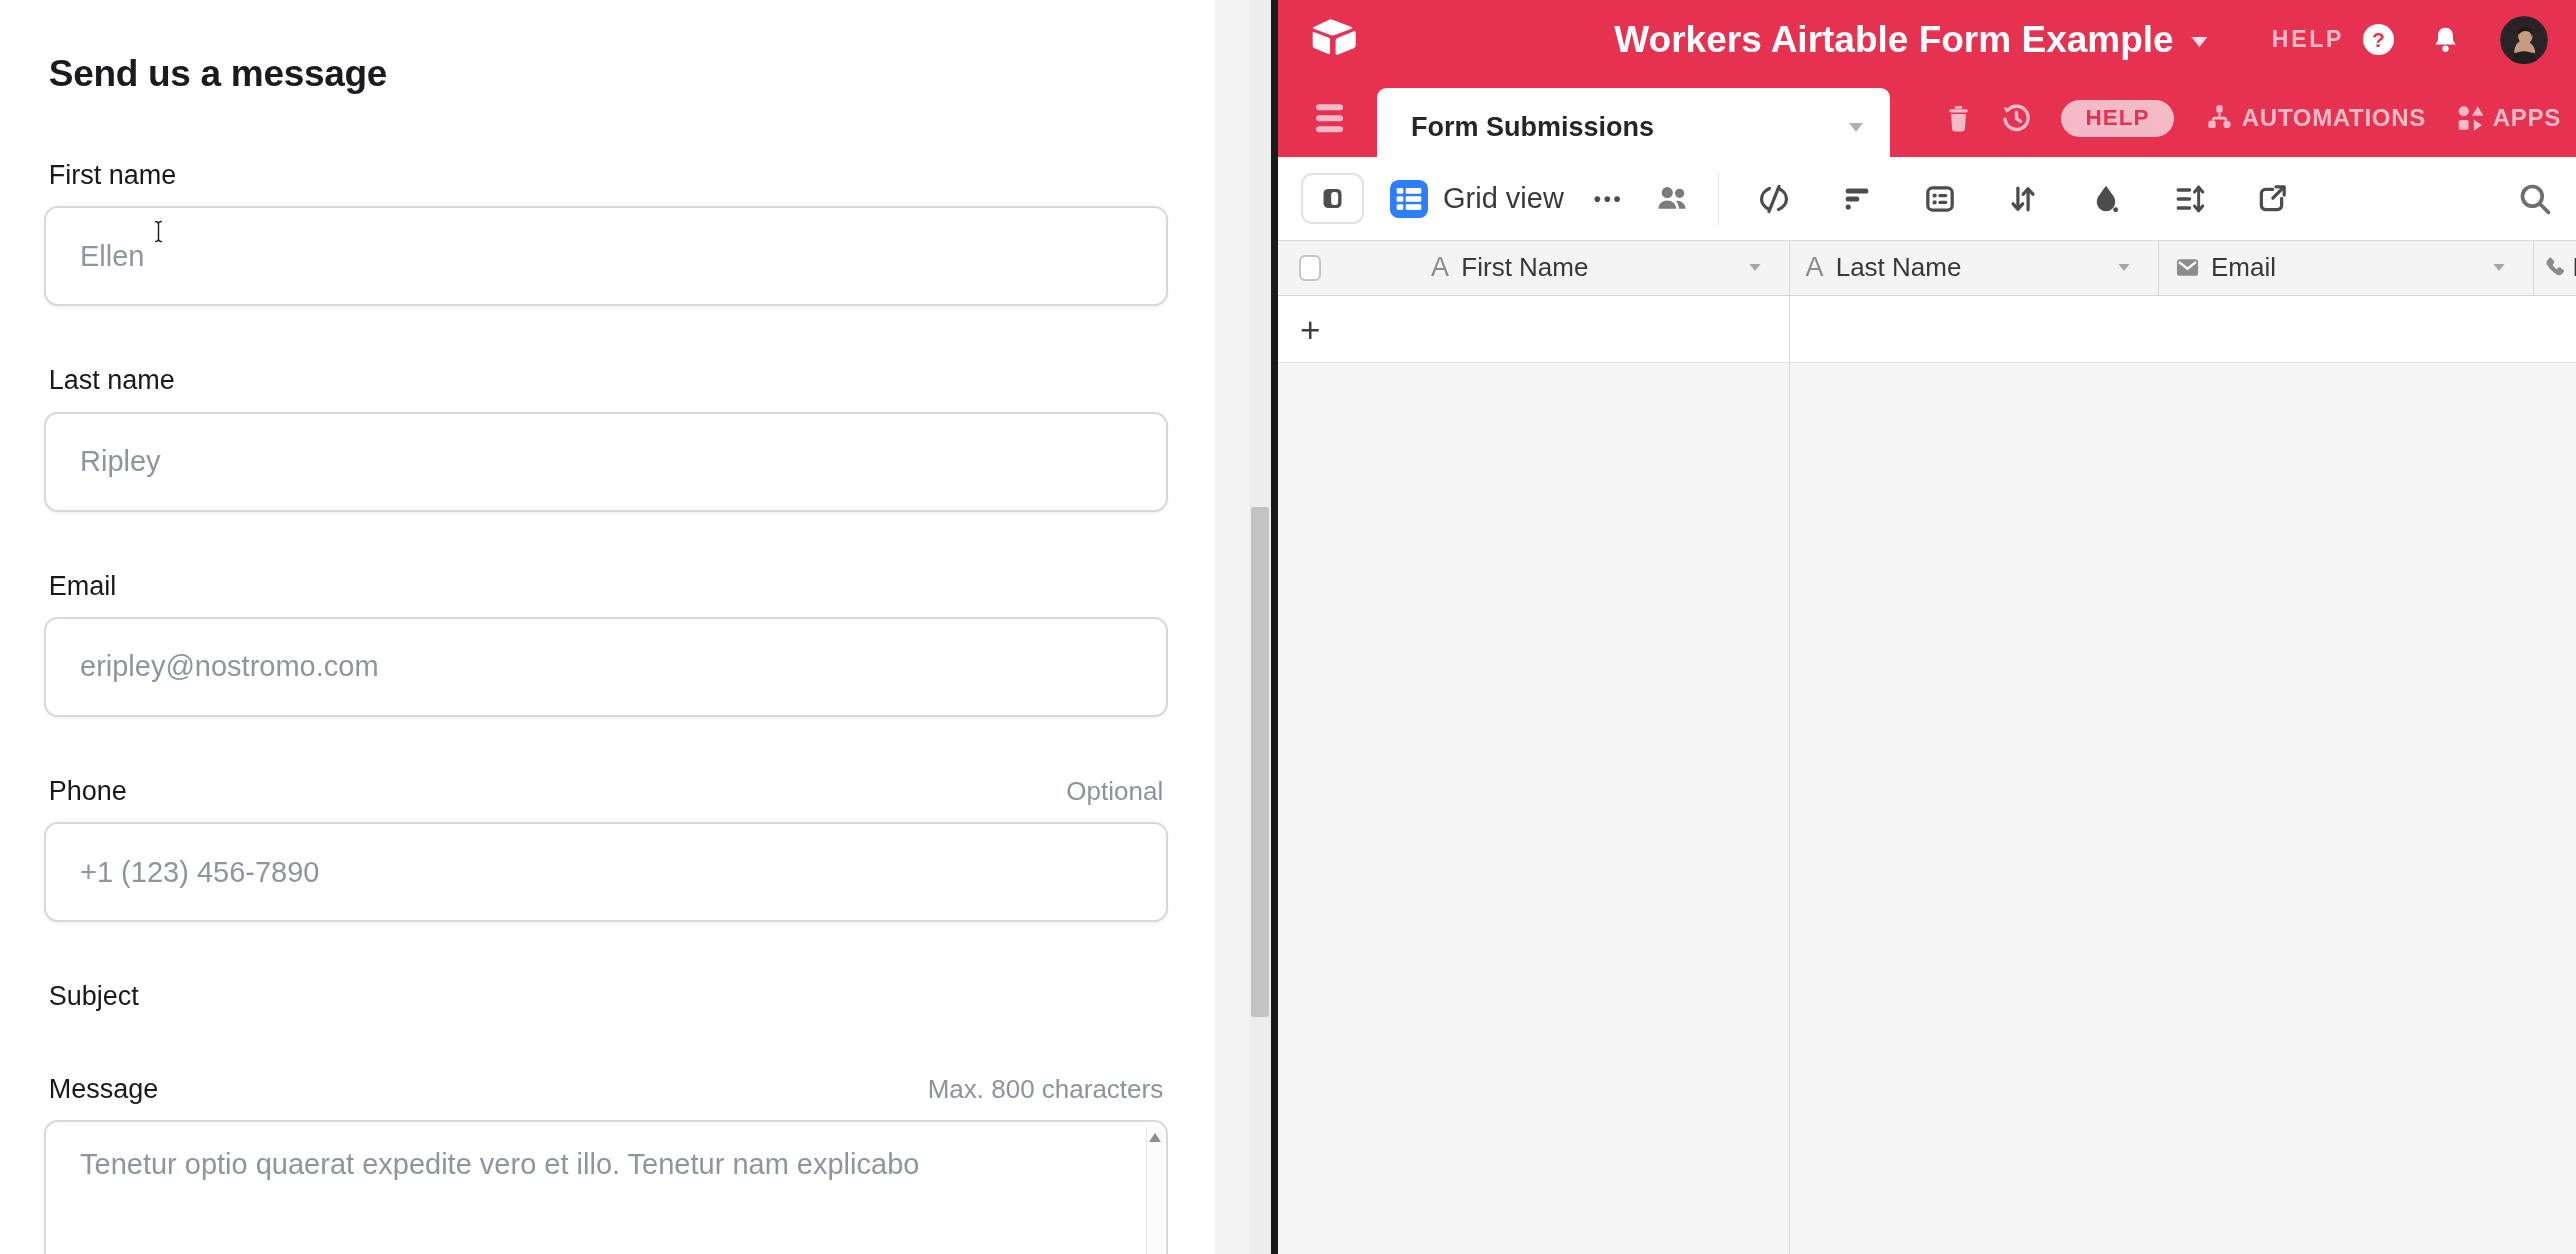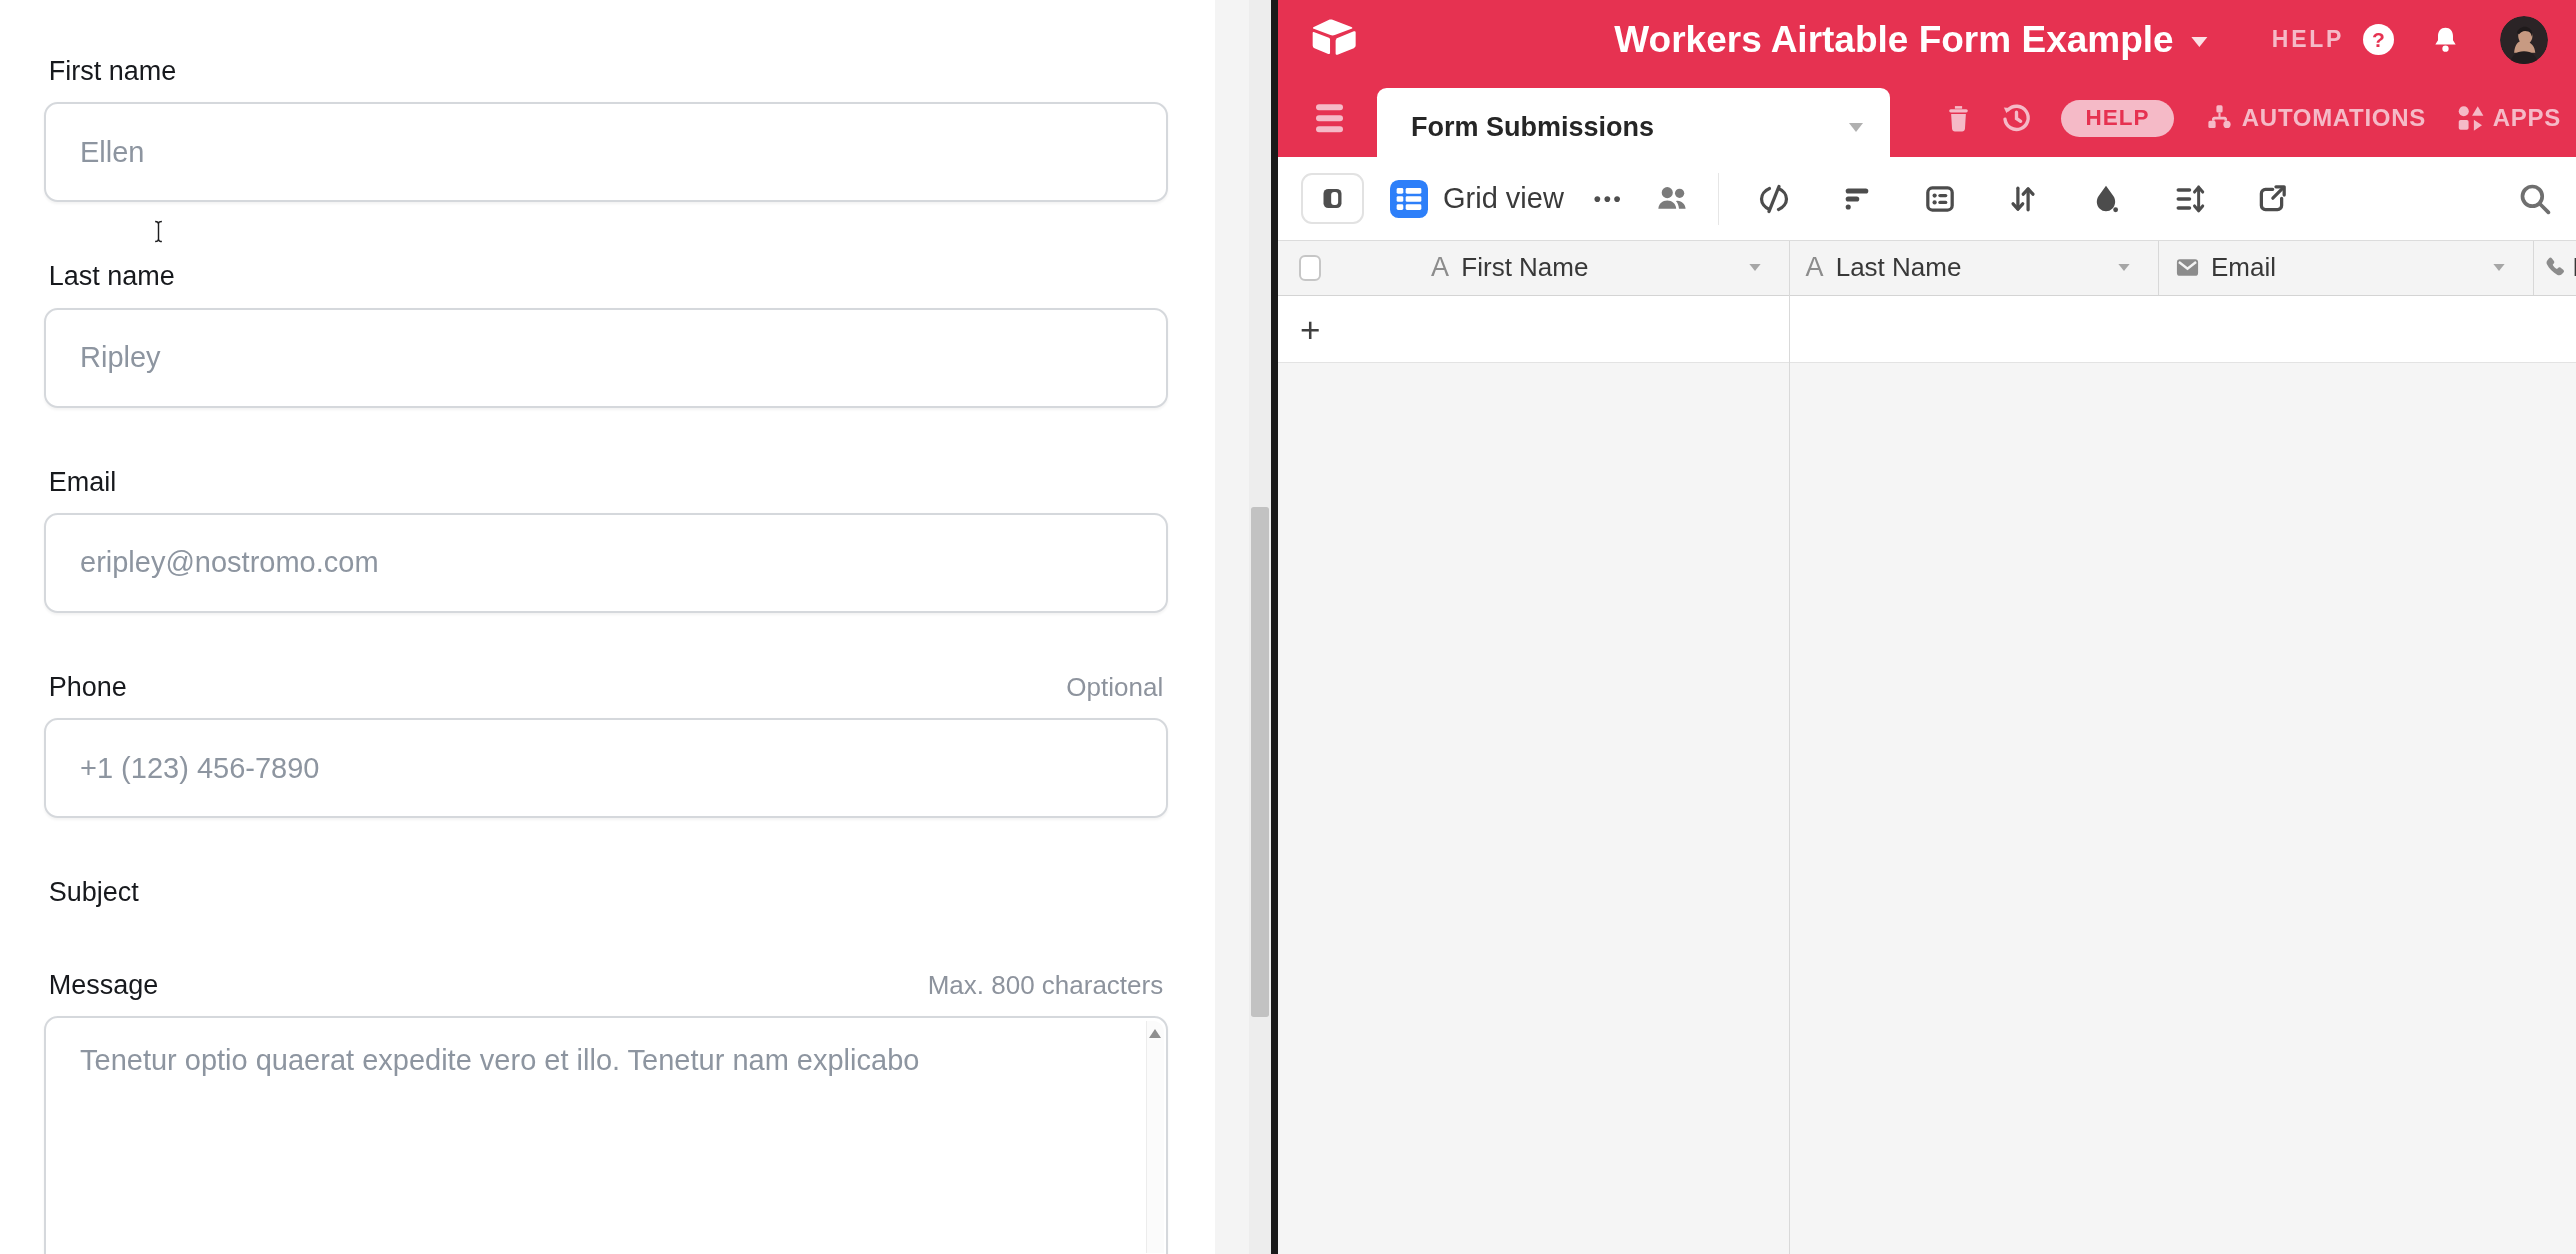--- a/index.html
+++ b/index.html
@@ -102,20 +102,21 @@
   .plus{position:absolute;left:22px;top:50%;transform:translateY(-50%);font-size:35px;font-weight:400;color:#3f3f3f;cursor:pointer;line-height:1;}
   .colline-a{position:absolute;left:511px;top:242px;bottom:0;width:1.4px;background:#d9d9d9;z-index:5;}
 </style>
 </head>
 <body>
 
 <div class="screen">
 
   <section class="left-pane">
     <div class="form-wrap">
+      <h1 class="form-heading">Send us a message</h1>
 
       <div class="field">
         <div class="lrow">
             <span class="lbl">First name</span>
           </div>
         <input class="txt" type="text" placeholder="Ellen" style="">
       </div>
 
       <div class="field">
         <div class="lrow">

